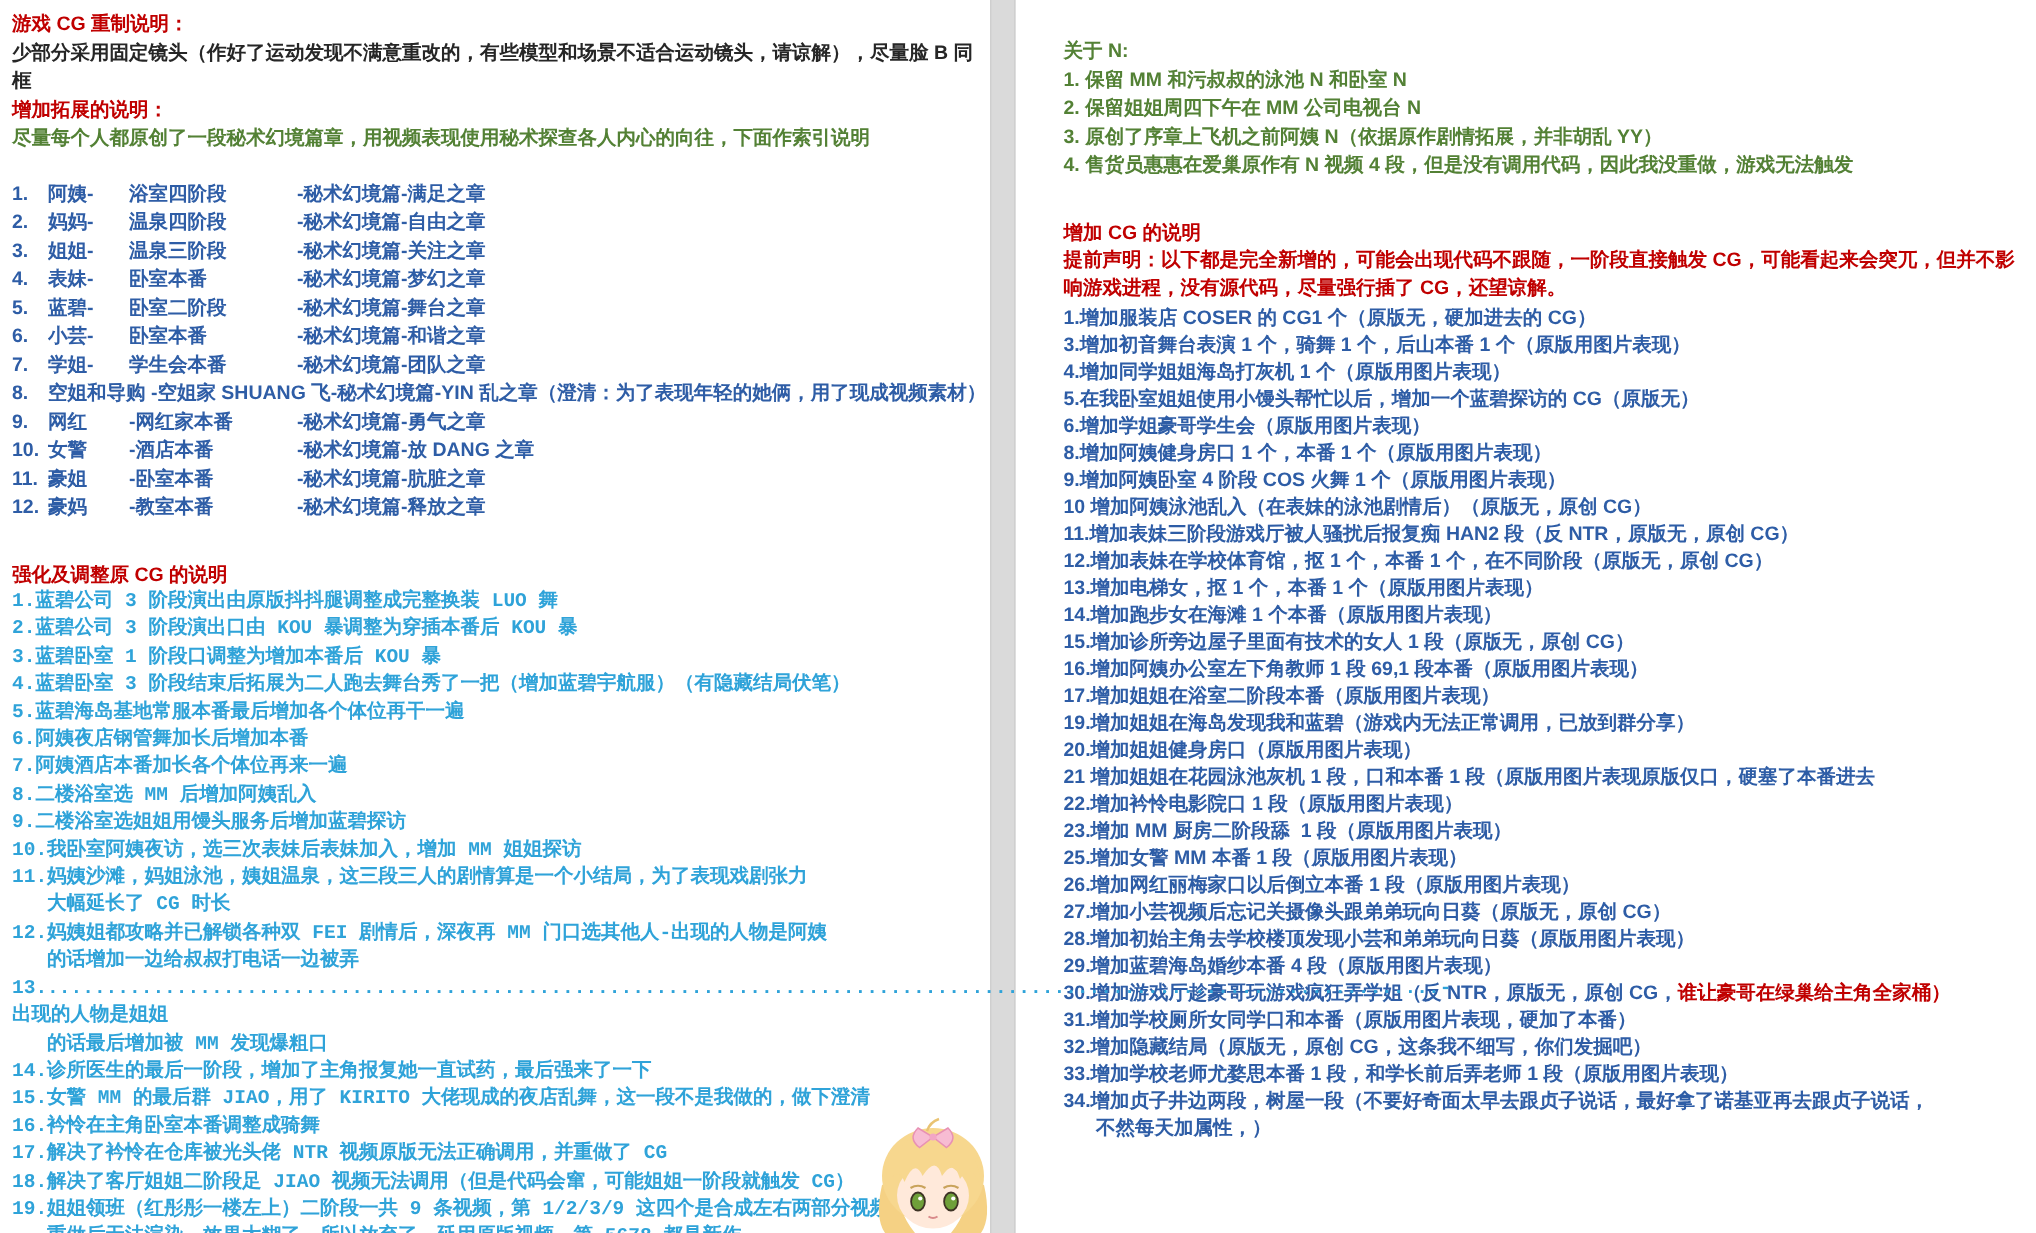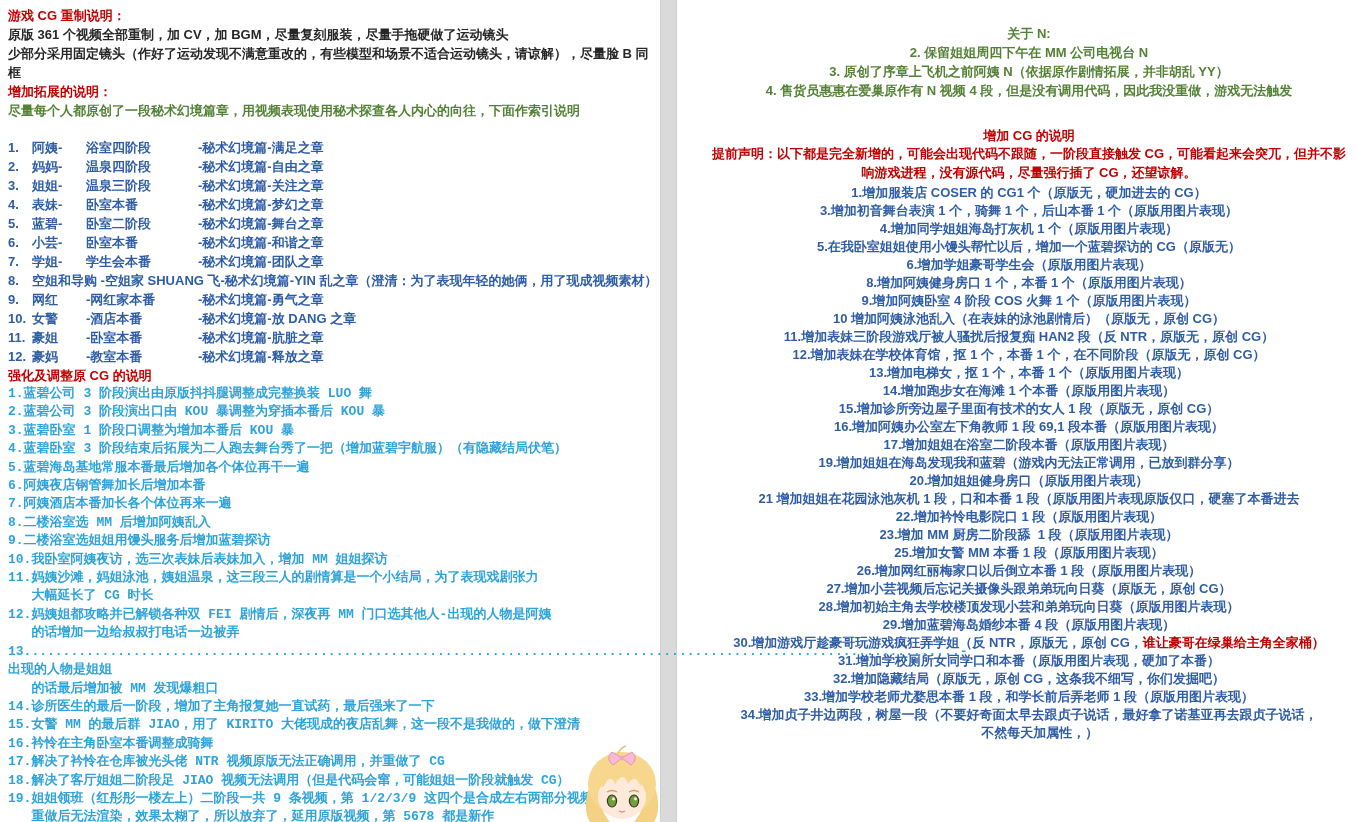--- a/index.html
+++ b/index.html
@@ -8,47 +8,46 @@
   }
   *{margin:0;padding:0;box-sizing:border-box;}
   html,body{width:1357px;height:822px;overflow:hidden;background:#fff;}
   body{
     font-family:"Liberation Sans","DejaVu Sans",sans-serif;
     font-weight:700;font-size:13px;color:var(--black);
   }
   .page{display:flex;width:1357px;height:822px;}
   .left-pane{width:660px;padding:6px 0 0 8px;position:relative;line-height:19px;}
   .divider{width:26px;background:var(--divider);border-left:1px solid #cfcfcf;border-right:1px solid #cfcfcf;}
-  .right-pane{flex:1;padding:24px 8px 11px 32px;line-height:19px;text-align:center;}
+  .right-pane{flex:1;padding:24px 8px 11px 32px;line-height:19px;}
   .h-red{color:var(--red);}
   .t-black{color:var(--black);}
   .t-green{color:var(--green);}
   .index-list{margin-top:18px;color:var(--blue);}
   .idx-row{display:grid;grid-template-columns:24px 54px 112px 1fr;}
   .idx-row.full{grid-template-columns:24px 1fr;}
   .idx-row span{white-space:pre;overflow:hidden;}
-  .sec2-title{}
+  .sec2-title{margin-top:26px;}
   .sec2-items{color:var(--cyan);line-height:18.4px;}
   .sec2-items .li{white-space:pre-wrap;font-family:Liberation Mono, monospace;}
   .green-list{color:var(--green);}
   .cg-title{margin-top:26px;}
   .notice{color:var(--red);line-height:18.5px;width:640px;}
   .cg-items{margin-top:2px;color:var(--blue);line-height:18px;}
   .cg-items .li{white-space:pre-wrap;}
   .red-inline{color:var(--red);}
   .mascot{position:absolute;left:582px;top:744px;width:80px;height:78px;}
 </style>
 </head>
 <body>
 
 <div class="page">
 
   <div class="left-pane">
     <div class="h-red">游戏 CG 重制说明：</div>
-    <div class="t-black">原版 361 个视频全部重制，加 CV，加 BGM，尽量复刻服装，尽量手拖硬做了运动镜头</div>
     <div class="t-black">少部分采用固定镜头（作好了运动发现不满意重改的，有些模型和场景不适合运动镜头，请谅解），尽量脸 B 同框</div>
     <div class="h-red">增加拓展的说明：</div>
     <div class="t-green">尽量每个人都原创了一段秘术幻境篇章，用视频表现使用秘术探查各人内心的向往，下面作索引说明</div>
 
     <div class="index-list">
         <div class="idx-row">
           <span>1.</span>
           <span>阿姨-</span>
           <span>浴室四阶段</span>
           <span>-秘术幻境篇-满足之章</span>
@@ -164,20 +163,21 @@
       <circle cx="53.5" cy="55" r="1.4" fill="#fff"></circle>
       <path d="M37,67 Q40,69 43,67" stroke="#D98A8A" fill="none" stroke-width="1.3"></path>
     </svg>
   </div>
 
   <div class="divider"></div>
 
   <div class="right-pane">
     <div class="t-green">关于 N:</div>
     <div class="green-list">
+        <div class="li">1.  保留 MM 和污叔叔的泳池 N 和卧室 N</div>
         <div class="li">2.  保留姐姐周四下午在 MM 公司电视台 N</div>
         <div class="li">3.  原创了序章上飞机之前阿姨 N（依据原作剧情拓展，并非胡乱 YY）</div>
         <div class="li">4.  售货员惠惠在爱巢原作有 N 视频 4 段，但是没有调用代码，因此我没重做，游戏无法触发</div>
       </div>
 
     <div class="h-red cg-title">增加 CG 的说明</div>
     <div class="notice">提前声明：以下都是完全新增的，可能会出现代码不跟随，一阶段直接触发 CG，可能看起来会突兀，但并不影响游戏进程，没有源代码，尽量强行插了 CG，还望谅解。</div>
     <div class="cg-items">
         <div class="li">1.增加服装店 COSER 的 CG1 个（原版无，硬加进去的 CG）</div>
         <div class="li">3.增加初音舞台表演 1 个，骑舞 1 个，后山本番 1 个（原版用图片表现）</div>

